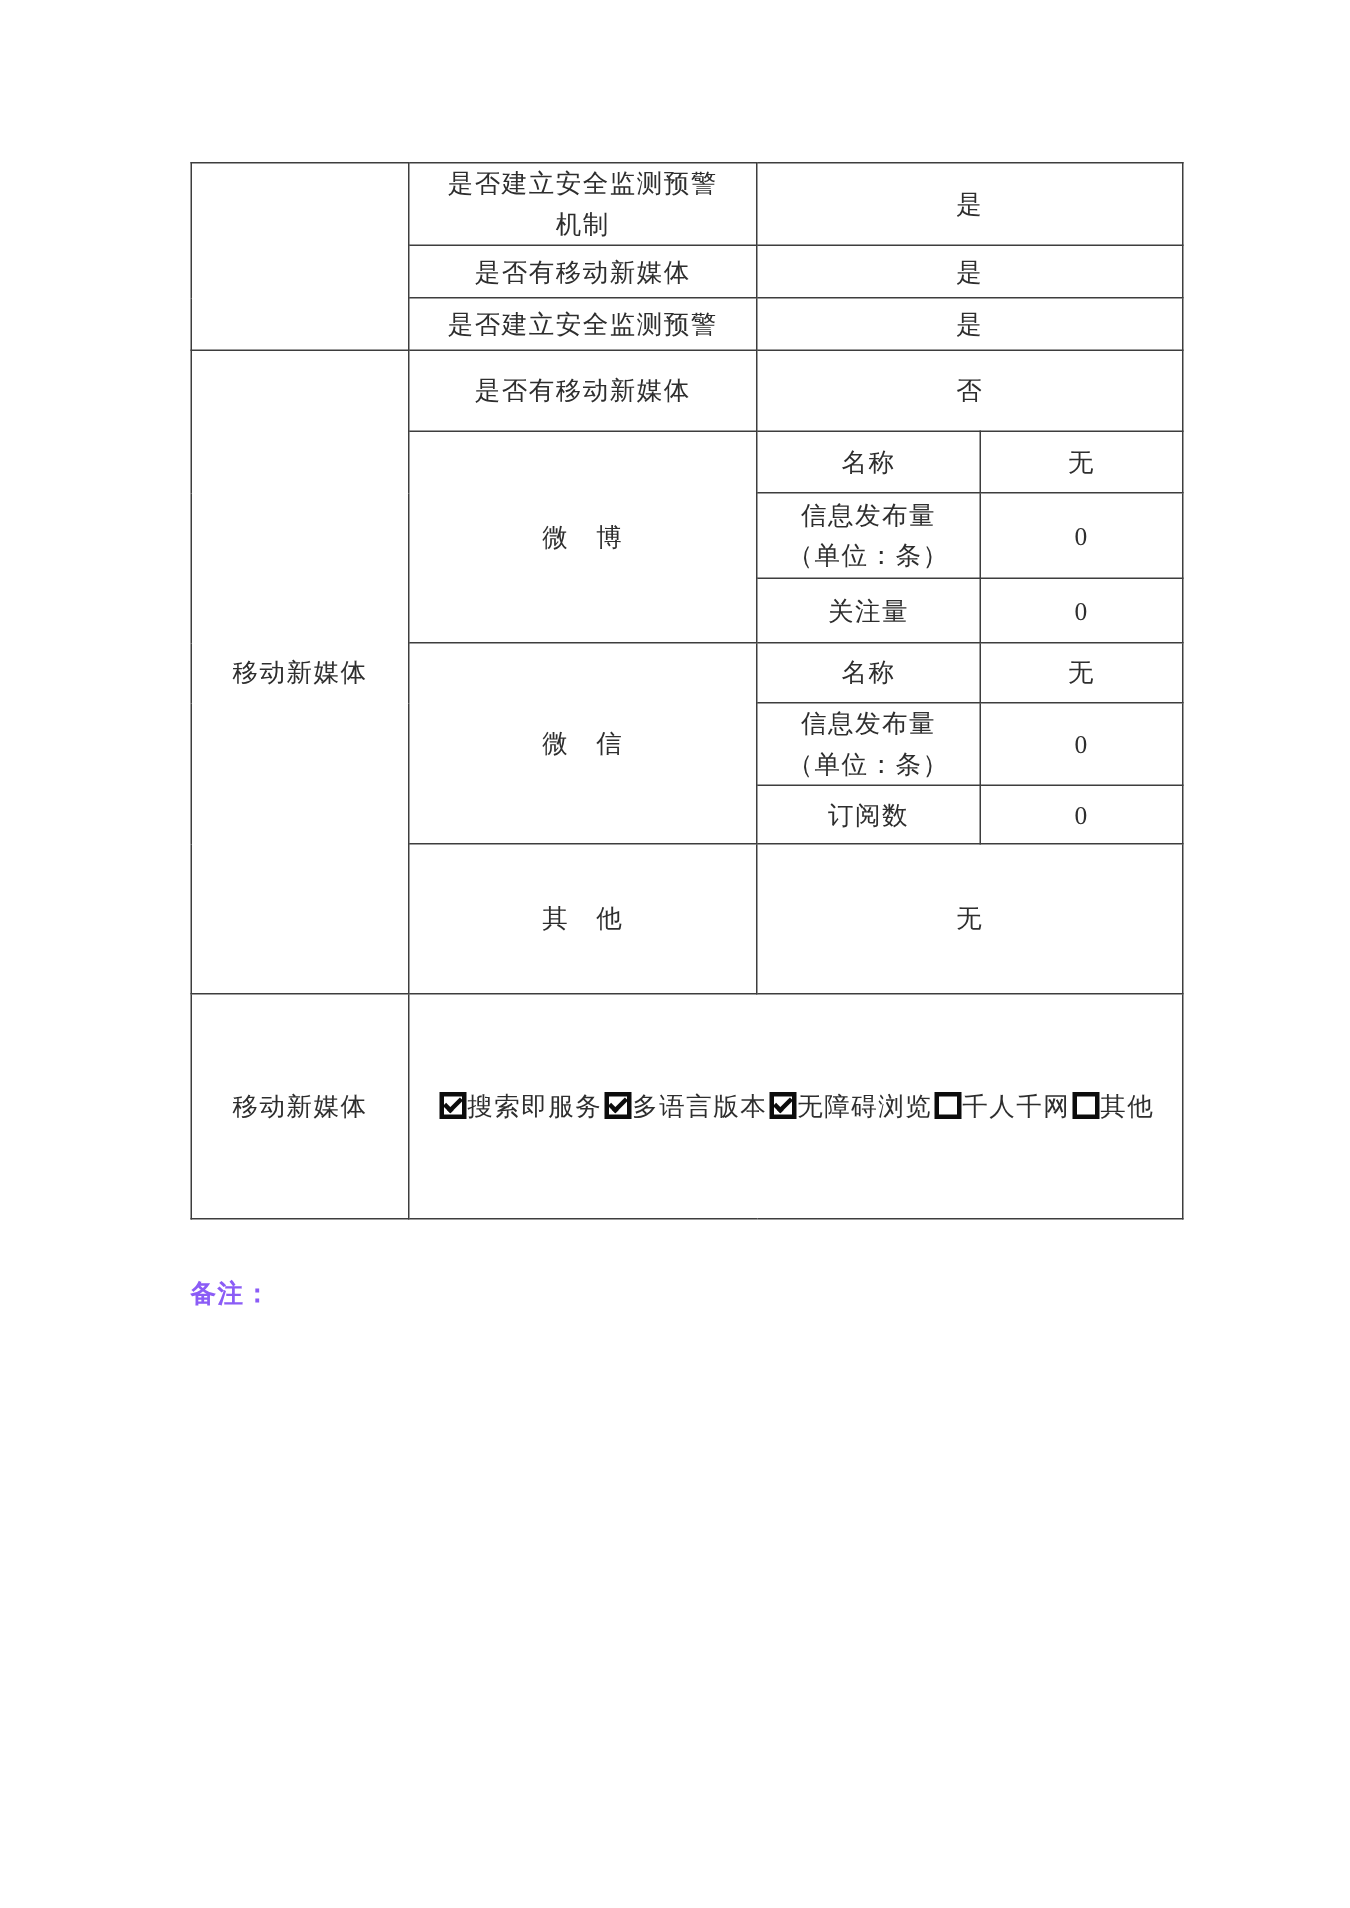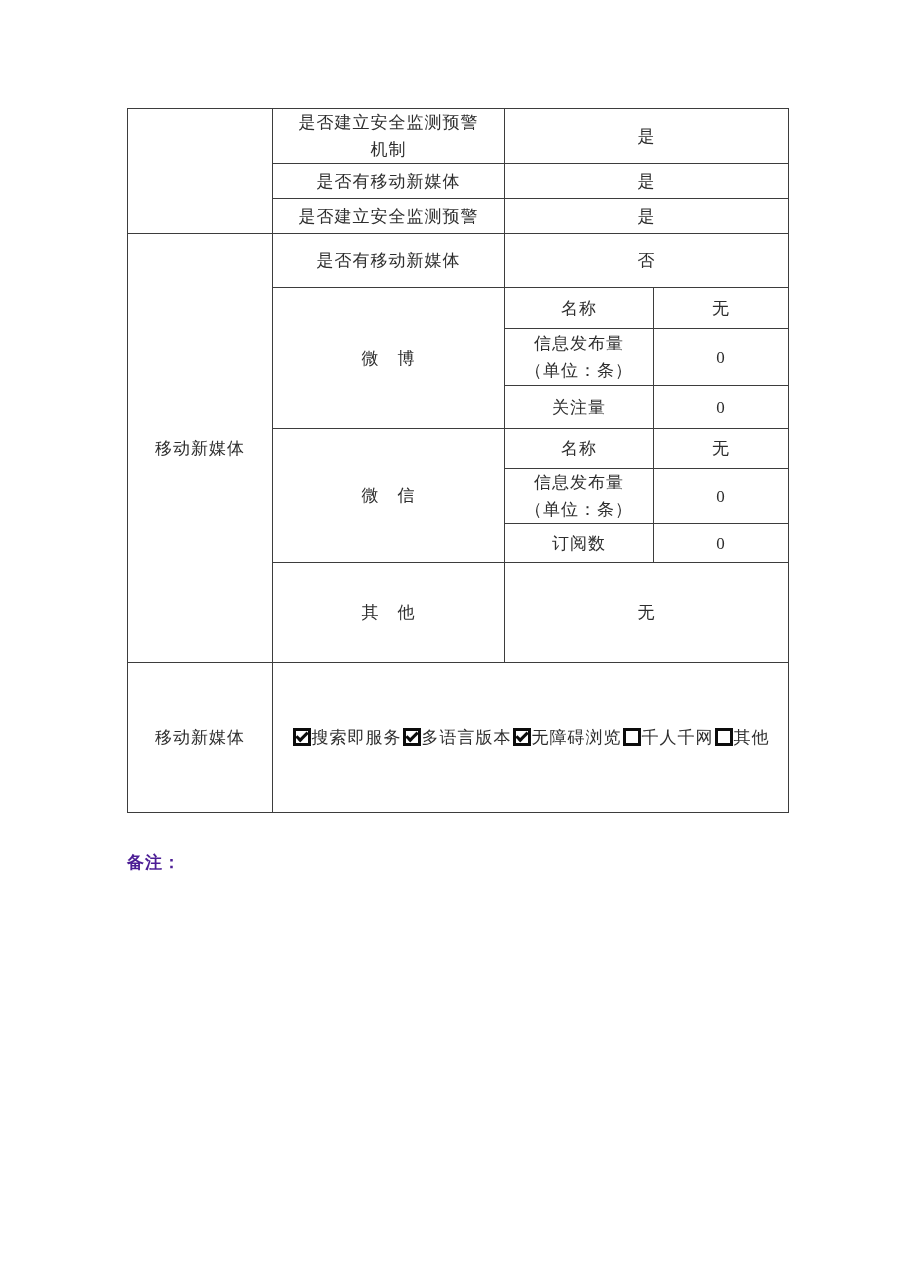--- a/index.html
+++ b/index.html
@@ -63,21 +63,21 @@
     transform: rotate(-45deg);
   }
   .cb-item { display: inline-block; }
   .notes {
     position: absolute;
     left: 127px;
     top: 851px;
     font-size: 17px;
     font-weight: bold;
     letter-spacing: 1px;
-    color: #4c1d95;
+    color: #8b5cf6;
   }
   .page-number {
     position: absolute;
     left: 0;
     top: 1180px;
     width: 100%;
     text-align: center;
     font-size: 19px;
     color: #262626;
   }

